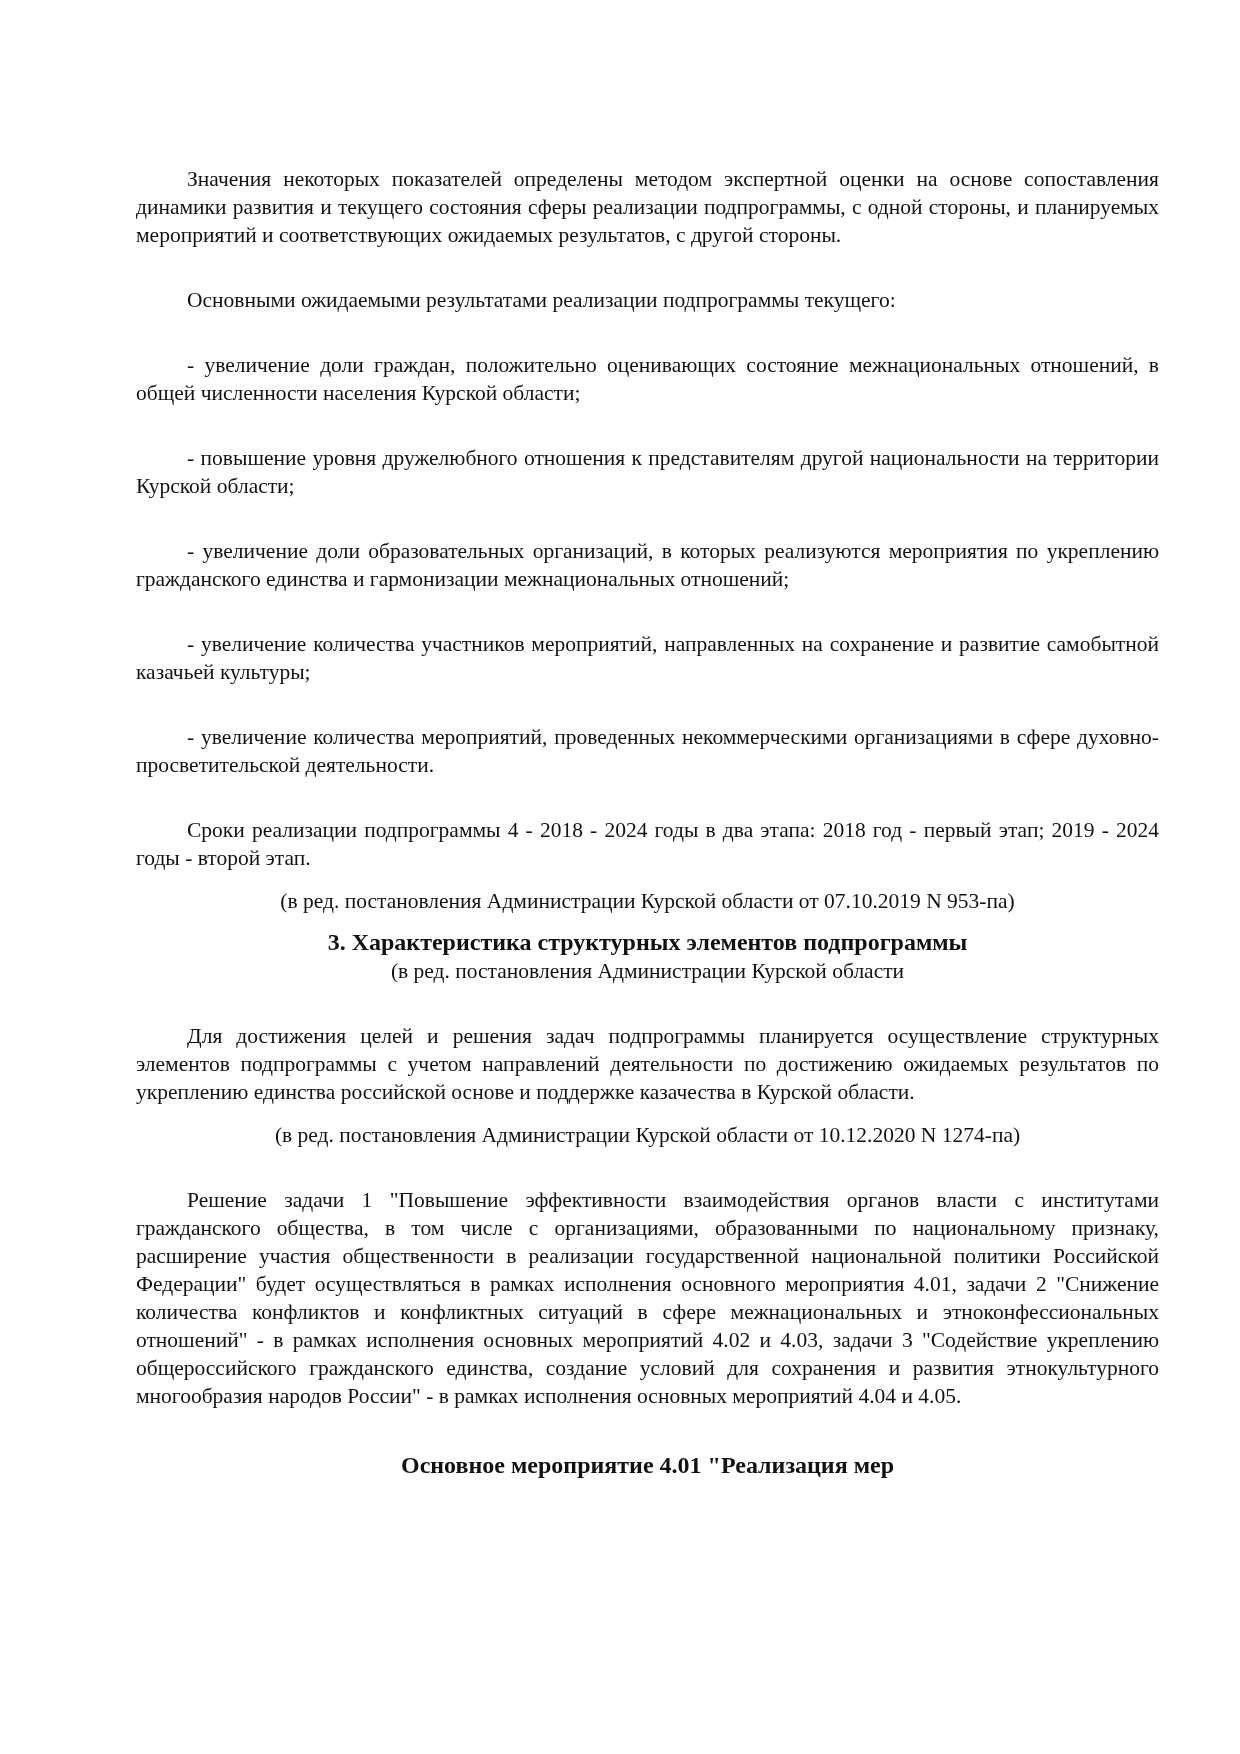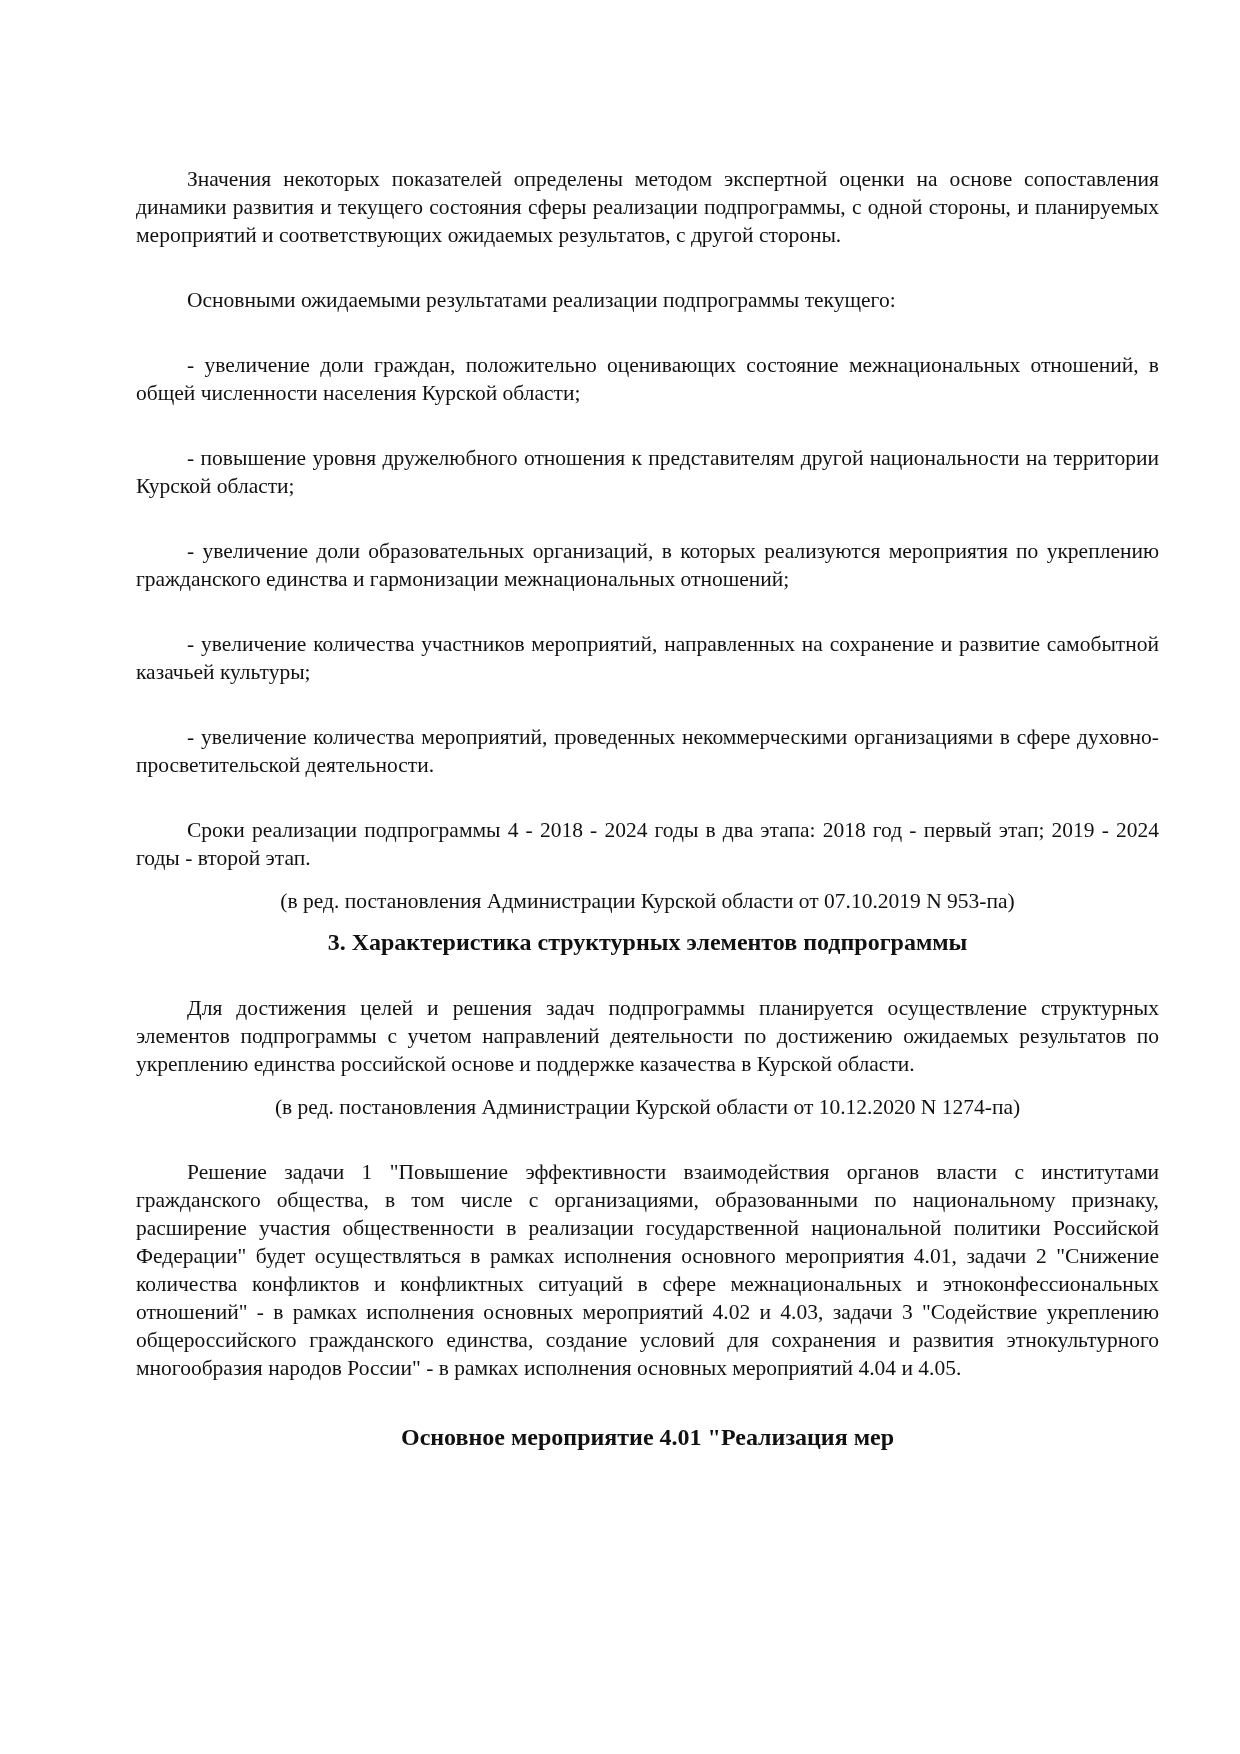--- a/index.html
+++ b/index.html
@@ -59,20 +59,21 @@
   <p class="p gap-l">- увеличение доли граждан, положительно оценивающих состояние межнациональных отношений, в общей численности населения Курской области;</p>
   <p class="p gap-l">- повышение уровня дружелюбного отношения к представителям другой национальности на территории Курской области;</p>
   <p class="p gap-l">- увеличение доли образовательных организаций, в которых реализуются мероприятия по укреплению гражданского единства и гармонизации межнациональных отношений;</p>
   <p class="p gap-l">- увеличение количества участников мероприятий, направленных на сохранение и развитие самобытной казачьей культуры;</p>
   <p class="p gap-l">- увеличение количества мероприятий, проведенных некоммерческими организациями в сфере духовно-просветительской деятельности.</p>
 
   <p class="p gap-l">Сроки реализации подпрограммы 4 - 2018 - 2024 годы в два этапа: 2018 год - первый этап; 2019 - 2024 годы - второй этап.</p>
   <p class="note">(в ред. постановления Администрации Курской области от 07.10.2019 N 953-па)</p>
 
   <h2 class="heading" style="">3. Характеристика структурных элементов подпрограммы</h2>
+  <p class="sub">(в ред. постановления Администрации Курской области</p>
 
   <p class="p gap-l">Для достижения целей и решения задач подпрограммы планируется осуществление структурных элементов подпрограммы с учетом направлений деятельности по достижению ожидаемых результатов по укреплению единства российской основе и поддержке казачества в Курской области.</p>
   <p class="note">(в ред. постановления Администрации Курской области от 10.12.2020 N 1274-па)</p>
 
   <p class="p gap-l">Решение задачи 1 "Повышение эффективности взаимодействия органов власти с институтами гражданского общества, в том числе с организациями, образованными по национальному признаку, расширение участия общественности в реализации государственной национальной политики Российской Федерации" будет осуществляться в рамках исполнения основного мероприятия 4.01, задачи 2 "Снижение количества конфликтов и конфликтных ситуаций в сфере межнациональных и этноконфессиональных отношений" - в рамках исполнения основных мероприятий 4.02 и 4.03, задачи 3 "Содействие укреплению общероссийского гражданского единства, создание условий для сохранения и развития этнокультурного многообразия народов России" - в рамках исполнения основных мероприятий 4.04 и 4.05.</p>
 
   <h3 class="heading" style="margin-top:40px;">Основное мероприятие 4.01 "Реализация мер</h3>
 
 </div>
 

